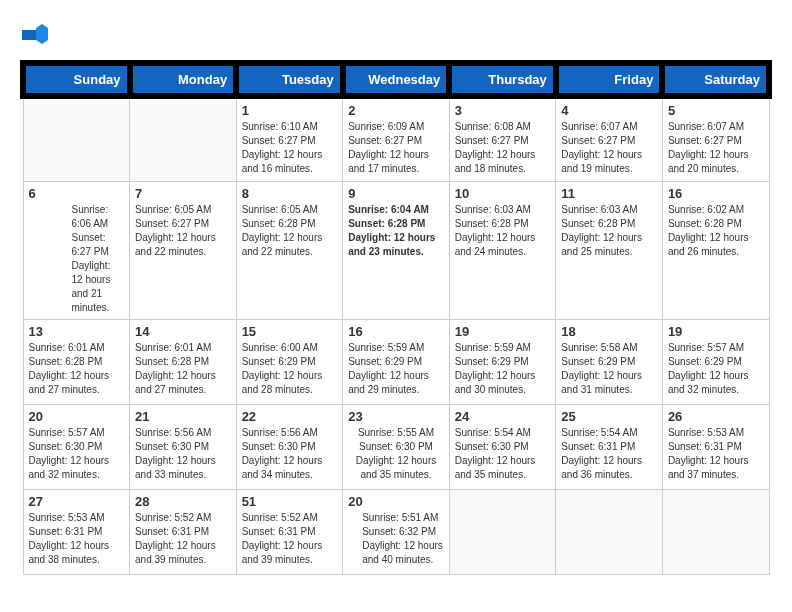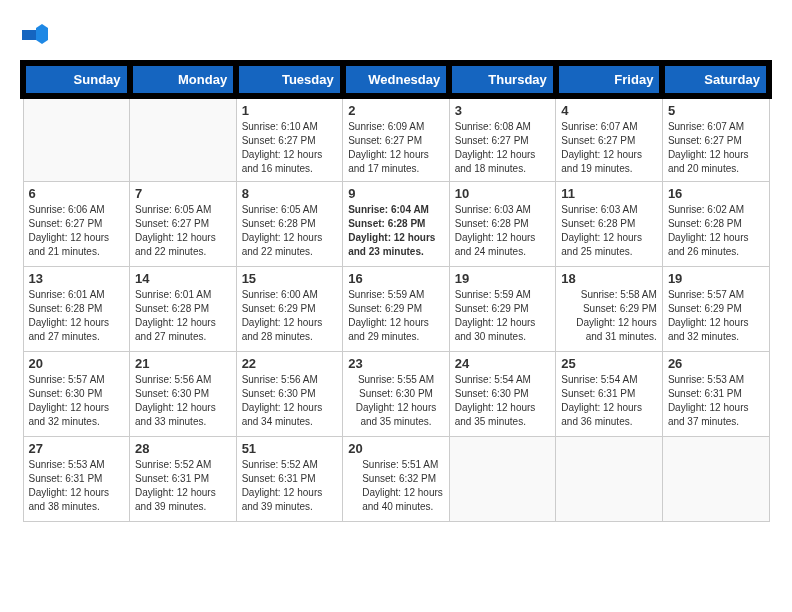--- a/index.html
+++ b/index.html
@@ -152,21 +152,21 @@
           <div class="day-num">5</div>
           <div class="day-info" style="white-space: pre-line;">Sunrise: 6:07 AM
 Sunset: 6:27 PM
 Daylight: 12 hours
 and 20 minutes.</div>
         </td>
       </tr>
       <tr>
         <td>
           <div class="day-num">6</div>
-          <div class="day-info" style="white-space: pre-line;">Sunrise: 6:06 AM
+          <div class="day-info" style="white-space: pre-line; margin-left: 43px;">Sunrise: 6:06 AM
 Sunset: 6:27 PM
 Daylight: 12 hours
 and 21 minutes.</div>
         </td>
         <td>
           <div class="day-num">7</div>
           <div class="day-info" style="white-space: pre-line;">Sunrise: 6:05 AM
 Sunset: 6:27 PM
 Daylight: 12 hours
 and 22 minutes.</div>
@@ -238,21 +238,21 @@
         </td>
         <td>
           <div class="day-num">19</div>
           <div class="day-info" style="white-space: pre-line;">Sunrise: 5:59 AM
 Sunset: 6:29 PM
 Daylight: 12 hours
 and 30 minutes.</div>
         </td>
         <td>
           <div class="day-num">18</div>
-          <div class="day-info" style="white-space: pre-line; text-align: right;">Sunrise: 5:58 AM
+          <div class="day-info" style="white-space: pre-line;">Sunrise: 5:58 AM
 Sunset: 6:29 PM
 Daylight: 12 hours
 and 31 minutes.</div>
         </td>
         <td>
           <div class="day-num">19</div>
           <div class="day-info" style="white-space: pre-line;">Sunrise: 5:57 AM
 Sunset: 6:29 PM
 Daylight: 12 hours
 and 32 minutes.</div>

